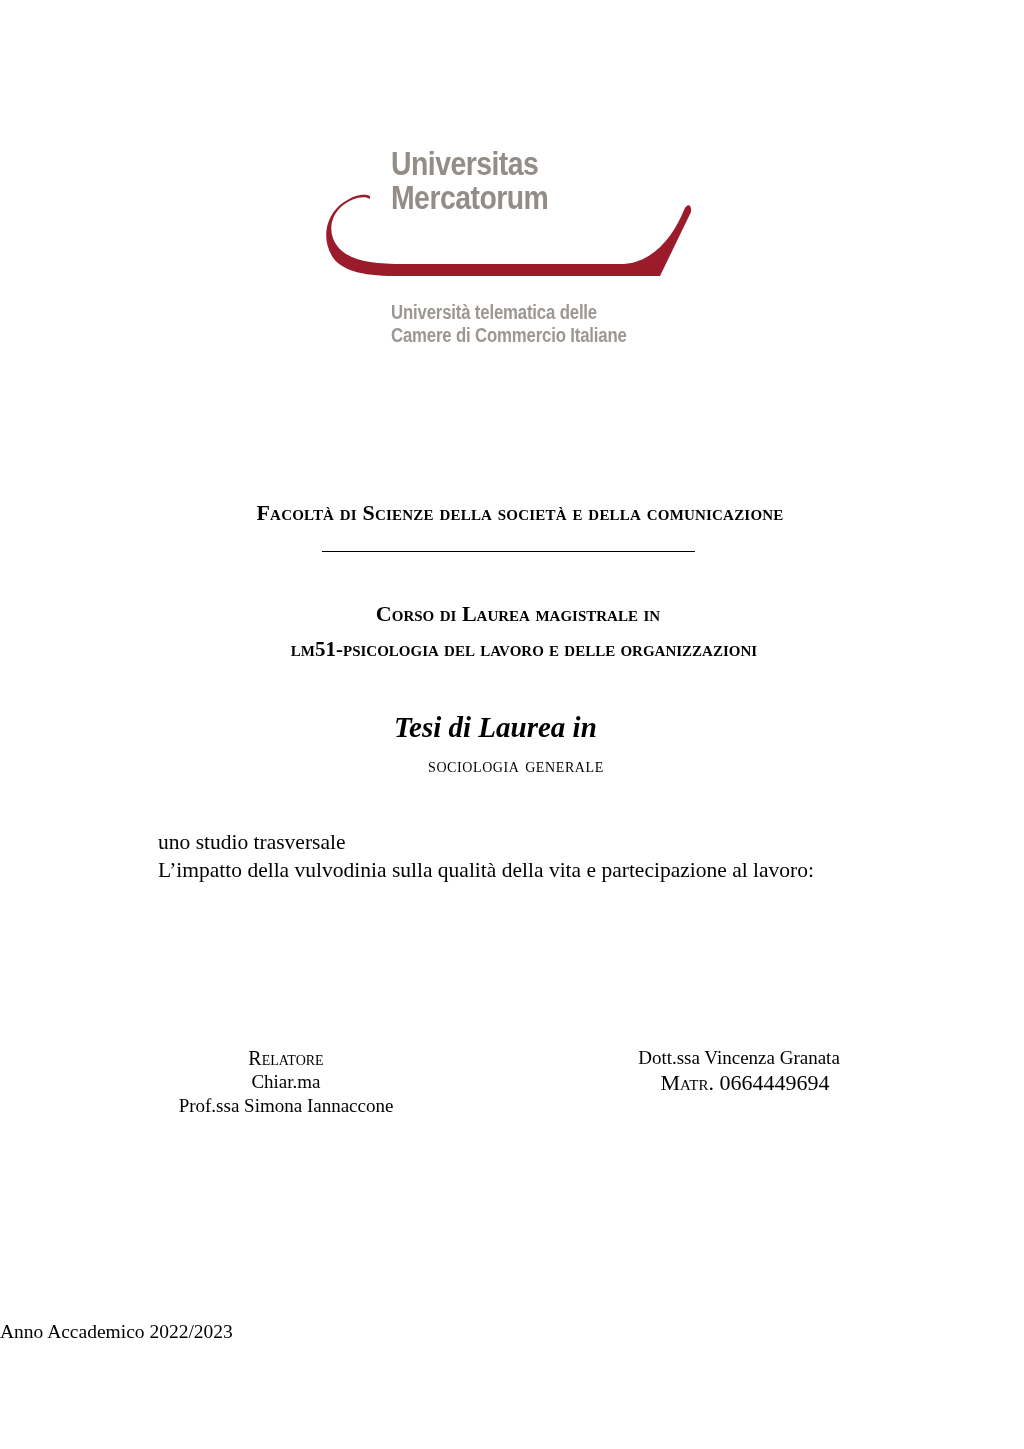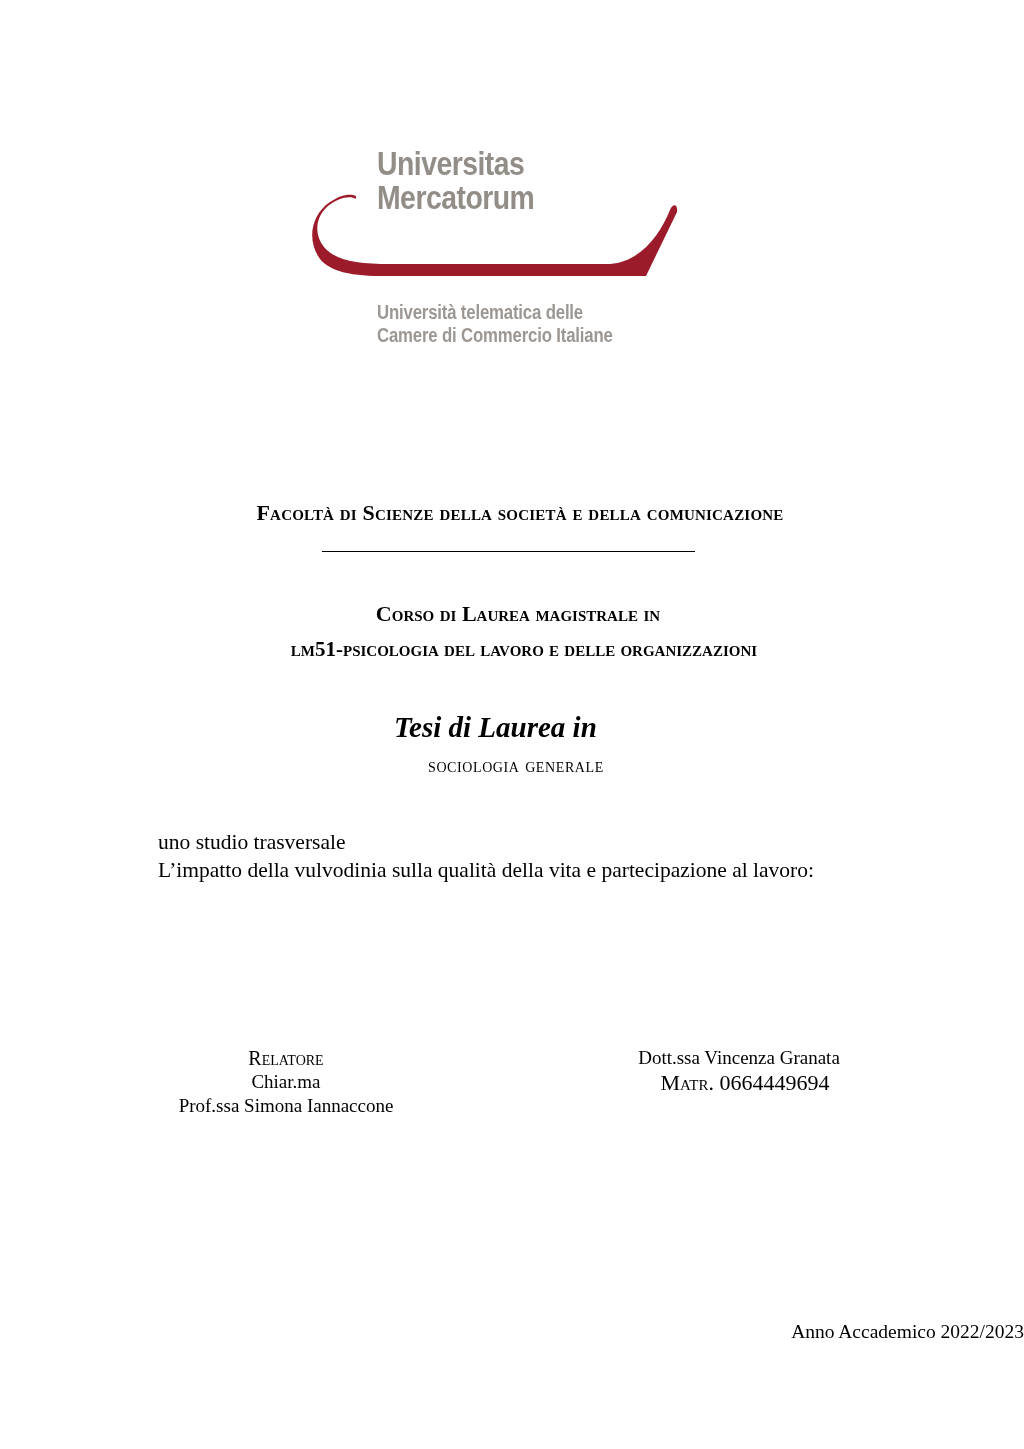--- a/index.html
+++ b/index.html
@@ -12,21 +12,21 @@
       height: 1449px;
       position: relative;
       overflow: hidden;
       font-family: "Liberation Serif", "DejaVu Serif", serif;
       color: #000;
     }
 
     
     .logo-wrap {
       position: absolute;
-      left: 310px;
+      left: 324px;
       top: 140px;
       width: 380px;
       height: 220px;
     }
     .logo-svg { position: absolute; left: 0; top: 0; }
     .logo-name {
       position: absolute;
       left: 67px;
       top: 7px;
       font-family: "Liberation Sans", "DejaVu Sans", sans-serif;
@@ -128,21 +128,21 @@
       font-size: 22px;
       line-height: 26px;
     }
     .matr .sc { font-variant: small-caps; margin-left: 12px; }
 
     .year {
       position: absolute;
       left: 0;
       width: 1024px;
       top: 1321px;
-      text-align: right;
+      text-align: left;
       font-size: 19.5px;
     }
   </style>
 </head>
 <body>
 
 <div class="logo-wrap">
   <svg class="logo-svg" width="380" height="220" viewBox="0 0 380 220">
     <path d="M 46 59
              C 40 55, 28 58, 18 66

